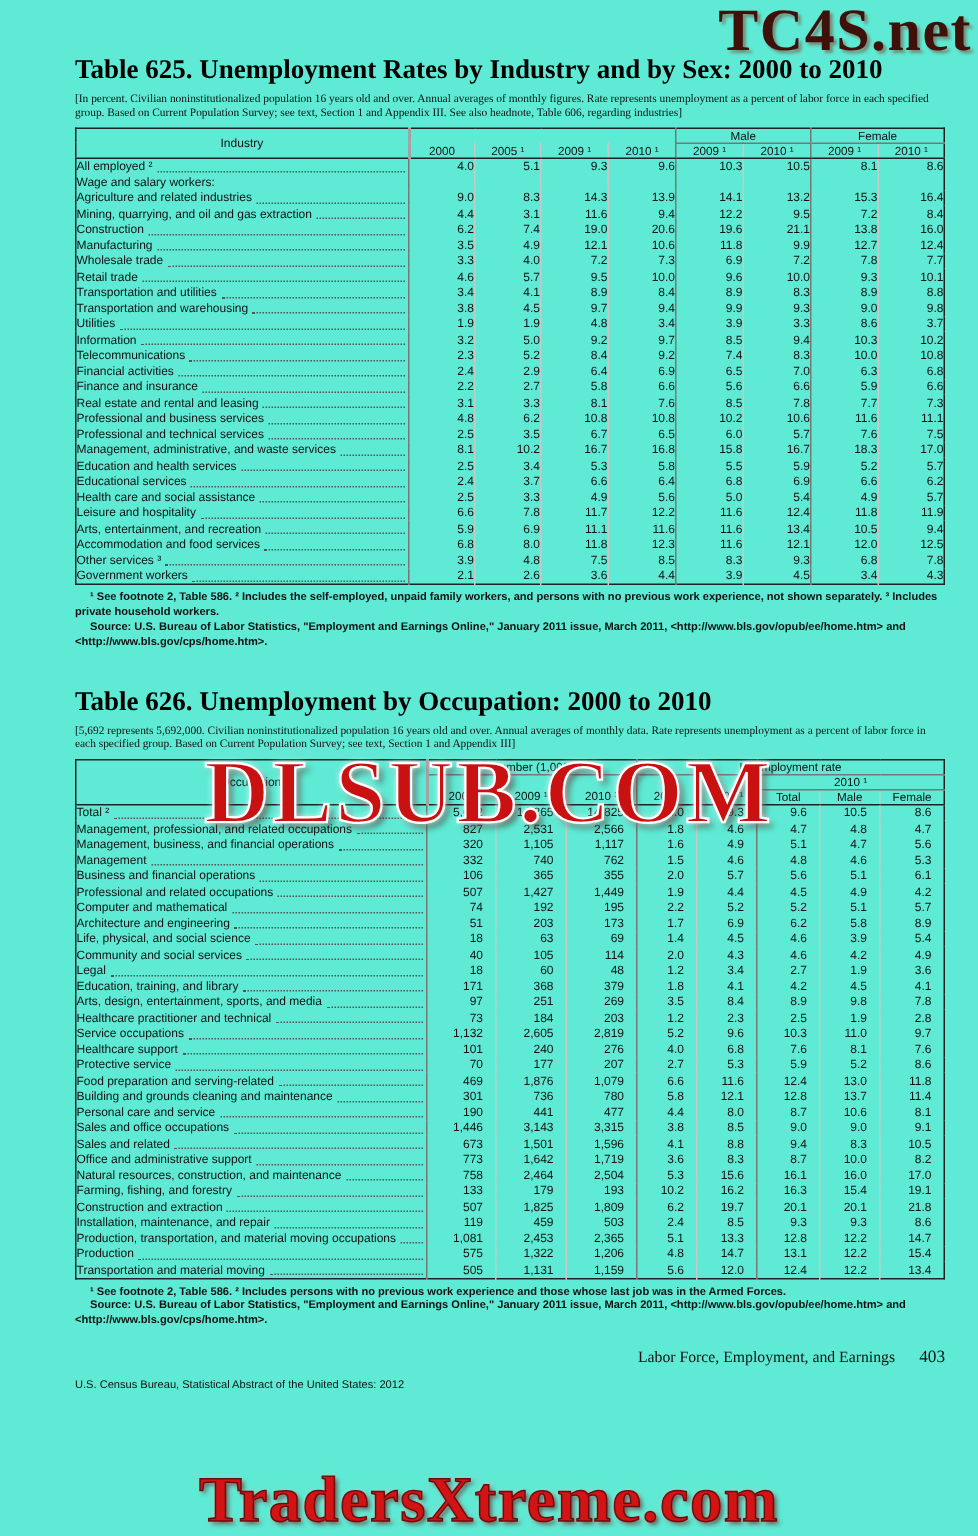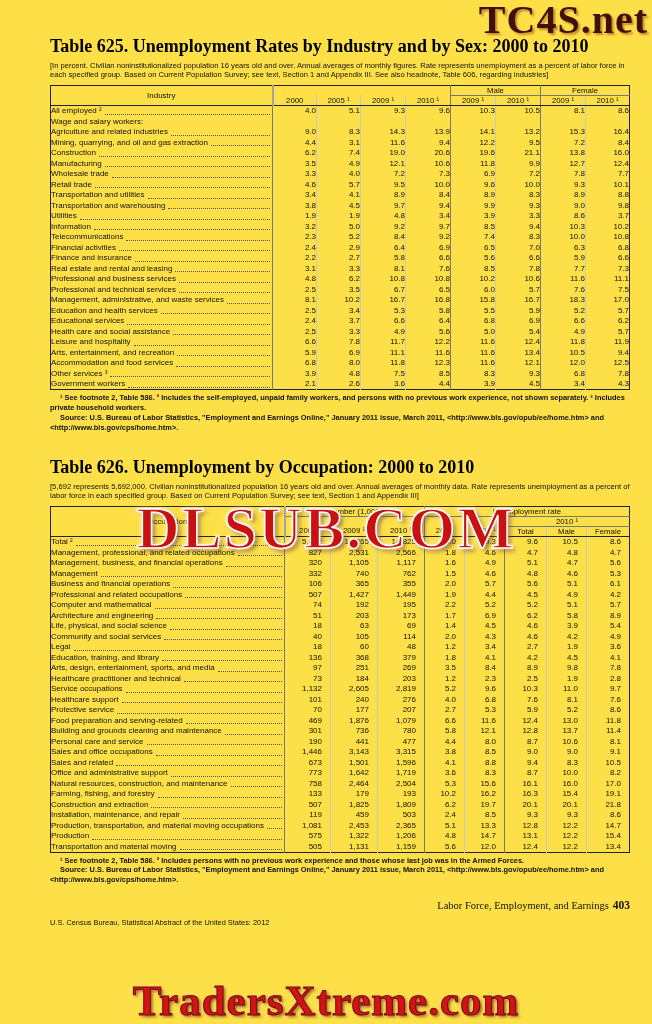--- a/index.html
+++ b/index.html
@@ -1,27 +1,27 @@
 <!DOCTYPE html>
 <html><head>
 <meta charset="utf-8">
 <style>
   html,body { margin:0; padding:0; background:#e8e8e6; }
   .page {
-    position:relative; width:652px; height:1024px; background:#fde047;
+    position:relative; width:652px; height:1024px; background:#5eead4;
     font-family:"Liberation Sans", sans-serif; color:#111; overflow:hidden;
     margin:0 auto;
   }
   .content { position:absolute; left:50px; top:36px; width:580px; }
 
   .t-title {
     font-family:"Liberation Serif", serif; font-weight:bold;
     font-size:18px; margin:0 0 4px 0; color:#000;
   }
-  .t-note { font-size:7.6px; line-height:1.25; margin:0 0 5px 0; }
+  .t-note { font-size:7.6px; line-height:1.25; margin:0 0 5px 0;font-family:Liberation Serif, serif; }
 
   table.stat {
     width:100%; border-collapse:collapse; table-layout:fixed;
     font-size:8px; border:1px solid #222; margin:0;
   }
   table.stat th, table.stat td { padding:0; font-weight:normal; }
   thead th { font-size:7.8px; text-align:center; vertical-align:middle; padding:2px 0; }
   .h-industry { border-right:2px solid #a3a3a3; border-bottom:1px solid #222; font-size:8px; }
   .h-group  { border-bottom:1px solid #777; }
   .h-sub    { border-bottom:1px solid #777; }
@@ -45,21 +45,21 @@
 
   .footnotes { font-size:7.4px; line-height:1.32; margin-top:3px; }
   .footnotes p { margin:0; text-indent:10px;font-weight:bold; }
 
   .gap { height:24px; }
 
   .footer-line1 {
     margin-top:14px; text-align:right;
     font-family:"Liberation Serif", serif; font-size:10.5px;
   }
-  .footer-line1 .pageno { font-weight:bold; font-size:11.5px; margin-left:4px; }
+  .footer-line1 .pageno { font-weight:normal; font-size:11.5px; margin-left:16px; }
   .footer-line2 { font-size:7.4px; margin-top:7px; text-align:left; }
 
   .wm { position:absolute; pointer-events:none; white-space:nowrap; }
   .wm-top {
     top:-4px; right:4px;
     font-family:"Liberation Serif", serif; font-weight:bold; font-size:40px;
     color:#40100a; letter-spacing:1px;
     text-shadow:2px 2px 2px rgba(140,30,15,0.45);
   }
   .wm-mid {
@@ -775,21 +775,21 @@
             <td class="num-cell">1.9</td>
             <td class="num-cell">3.6</td>
           </tr>
           <tr>
             <td class="label-cell ind2">
               <div class="lblwrap">
                 <span class="lt">Education, training, and library</span>
                 <span class="leader"></span>
               </div>
             </td>
-            <td class="num-cell">136</td>
+            <td class="num-cell">171</td>
             <td class="num-cell">368</td>
             <td class="num-cell">379</td>
             <td class="num-cell strong-left">1.8</td>
             <td class="num-cell">4.1</td>
             <td class="num-cell strong-left">4.2</td>
             <td class="num-cell">4.5</td>
             <td class="num-cell">4.1</td>
           </tr>
           <tr>
             <td class="label-cell ind2">

